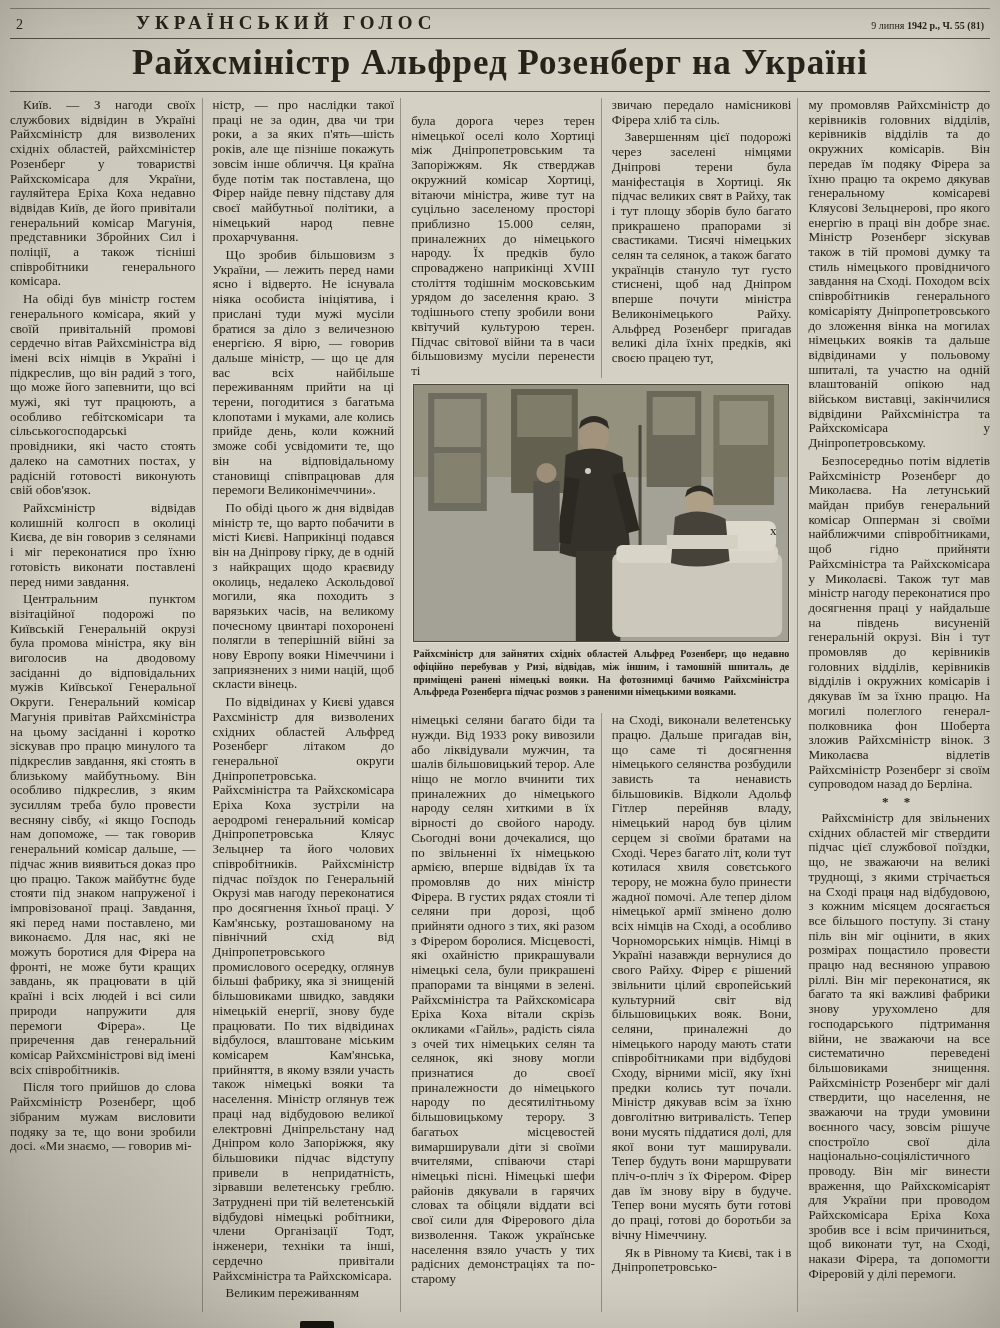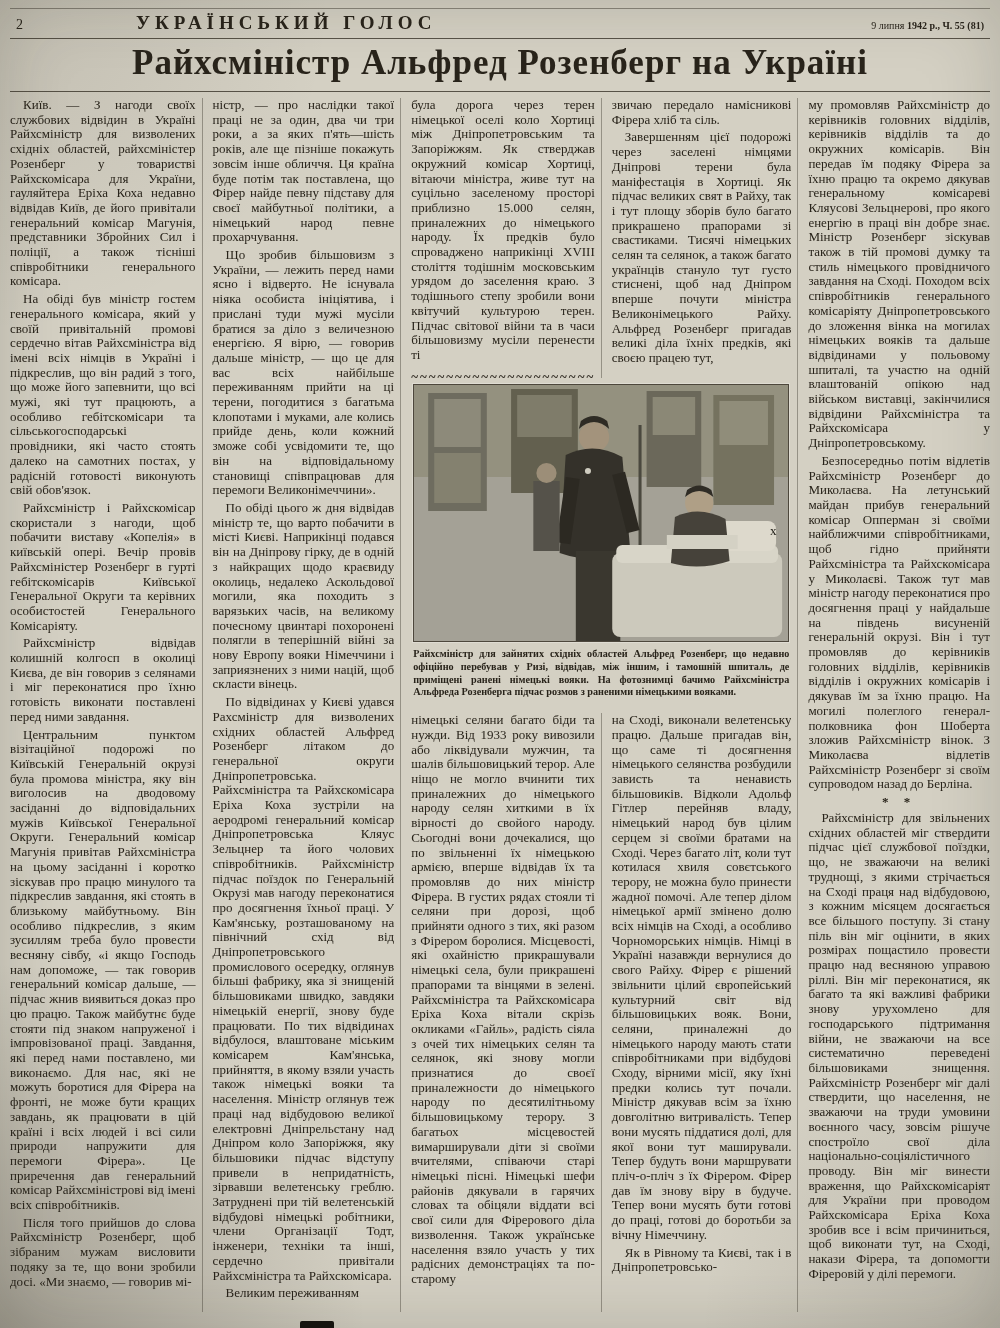--- a/index.html
+++ b/index.html
@@ -42,21 +42,21 @@
   .colwrap{overflow:hidden;min-height:0;}
   .divl{border-left:1px solid rgba(55,50,40,.40);padding-left:10px;margin-left:-7px;}
   .coltext{font-size:13px;line-height:14.7px;text-align:justify;}
   .coltext p{margin:0 0 3px 0;text-indent:13px;}
   .cont > p:first-child{text-indent:0;}
   
   .mid-wrap{grid-column:3 / 5;display:flex;flex-direction:column;min-height:0;overflow:hidden;}
   .mid-top,.mid-bottom{display:grid;grid-template-columns:1fr 1fr;gap:13px;overflow:hidden;}
   .mid-top{height:280px;flex:0 0 auto;}
   .mid-bottom{flex:1;min-height:0;}
-  .c3top-wrap{display:flex;flex-direction:column;overflow:hidden;}
+  .c3top-wrap{display:flex;flex-direction:column;overflow:hidden;margin-top:16px;}
   .wavy{
     text-align:center;font-weight:bold;font-size:13px;letter-spacing:2px;
     color:#3a352c;line-height:14px;margin-top:4px;overflow:hidden;white-space:nowrap;
   }
   
   figure.photo-fig{
     margin:6px 2px 0 2px;flex:0 0 auto;
     border:1px solid #4d473c;background:#a9a69a;
     height:256px;box-shadow:0 0 0 1px rgba(255,255,255,.25);
   }
@@ -84,21 +84,20 @@
   </header>
 
   <h1 class="headline">Райхсміністр Альфред Розенберг на Україні</h1>
   <div class="hrule"></div>
 
   <main class="columns">
 
     <section class="colwrap coltext">
         <p>Київ. — З нагоди своїх службових відвідин в Україні Райхсміністр для визволених східніх областей, райхсміністер Розенберг у товаристві Райхскомісара для України, гауляйтера Еріха Коха недавно відвідав Київ, де його привітали генеральний комісар Магунія, представники Збройних Сил і поліції, а також тісніші співробітники генерального комісара.</p>
         <p>На обіді був міністр гостем генерального комісара, який у своїй привітальній промові сердечно вітав Райхсміністра від імені всіх німців в Україні і підкреслив, що він радий з того, що може його запевнити, що всі мужі, які тут працюють, а особливо гебітскомісари та сільськогосподарські провідники, які часто стоять далеко на самотних постах, у радісній готовості виконують свій обов'язок.</p>
-        <p>Райхсміністр і Райхскомісар скористали з нагоди, щоб побачити виставу «Копелія» в київській опері. Вечір провів Райхсміністер Розенберг в гурті гебітскомісарів Київської Генеральної Округи та керівних особистостей Генерального Комісаріяту.</p>
         <p>Райхсміністр відвідав колишній колгосп в околиці Києва, де він говорив з селянами і міг переконатися про їхню готовість виконати поставлені перед ними завдання.</p>
         <p>Центральним пунктом візітаційної подорожі по Київській Генеральній окрузі була промова міністра, яку він виголосив на дводовому засіданні до відповідальних мужів Київської Генеральної Округи. Генеральний комісар Магунія привітав Райхсміністра на цьому засіданні і коротко зіскував про працю минулого та підкреслив завдання, які стоять в близькому майбутньому. Він особливо підкреслив, з яким зусиллям треба було провести весняну сівбу, «і якщо Господь нам допоможе, — так говорив генеральний комісар дальше, — підчас жнив виявиться доказ про цю працю. Також майбутнє буде стояти під знаком напруженої і імпровізованої праці. Завдання, які перед нами поставлено, ми виконаємо. Для нас, які не можуть боротися для Фірера на фронті, не може бути кращих завдань, як працювати в цій країні і всіх людей і всі сили природи напружити для перемоги Фірера». Це приречення дав генеральний комісар Райхсміністрові від імені всіх співробітників.</p>
         <p>Після того прийшов до слова Райхсміністр Розенберг, щоб зібраним мужам висловити подяку за те, що вони зробили досі. «Ми знаємо, — говорив мі-</p>
       </section>
 
     <section class="colwrap coltext divl cont">
         <p>ністр, — про наслідки такої праці не за один, два чи три роки, а за яких п'ять—шість років, але ще пізніше покажуть зовсім інше обличчя. Ця країна буде потім так поставлена, що Фірер найде певну підставу для своєї майбутньої політики, а німецький народ певне прохарчування.</p>
         <p>Що зробив більшовизм з України, — лежить перед нами ясно і відверто. Не існувала ніяка особиста ініціятива, і прислані туди мужі мусіли братися за діло з величезною енергією. Я вірю, — говорив дальше міністр, — що це для вас всіх найбільше переживанням прийти на ці терени, погодитися з багатьма клопотами і муками, але колись прийде день, коли кожний зможе собі усвідомити те, що він на відповідальному становищі співпрацював для перемоги Великонімеччини».</p>
         <p>По обіді цього ж дня відвідав міністр те, що варто побачити в місті Києві. Наприкінці подався він на Дніпрову гірку, де в одній з найкращих щодо краєвиду околиць, недалеко Аскольдової могили, яка походить з варязьких часів, на великому почесному цвинтарі похоронені полягли в теперішній війні за нову Европу вояки Німеччини і заприязнених з ними націй, щоб скласти вінець.</p>
         <p>По відвідинах у Києві удався Рахсміністр для визволених східних областей Альфред Розенберг літаком до генеральної округи Дніпропетровська. Райхсміністра та Райхскомісара Еріха Коха зустріли на аеродромі генеральний комісар Дніпропетровська Кляус Зельцнер та його чолових співробітників. Райхсміністр підчас поїздок по Генеральній Окрузі мав нагоду переконатися про досягнення їхньої праці. У Кам'янську, розташованому на північний схід від Дніпропетровського промислового осередку, оглянув більші фабрику, яка зі знищеній більшовиками швидко, завдяки німецькій енергії, знову буде працювати. По тих відвідинах відбулося, влаштоване міським комісарем Кам'янська, прийняття, в якому взяли участь також німецькі вояки та населення. Міністр оглянув теж праці над відбудовою великої електровні Дніпрельстану над Дніпром коло Запоріжжя, яку більшовики підчас відступу привели в непридатність, зірвавши велетенську греблю. Затруднені при тій велетенській відбудові німецькі робітники, члени Організації Тодт, інженери, техніки та інші, сердечно привітали Райхсміністра та Райхскомісара.</p>

